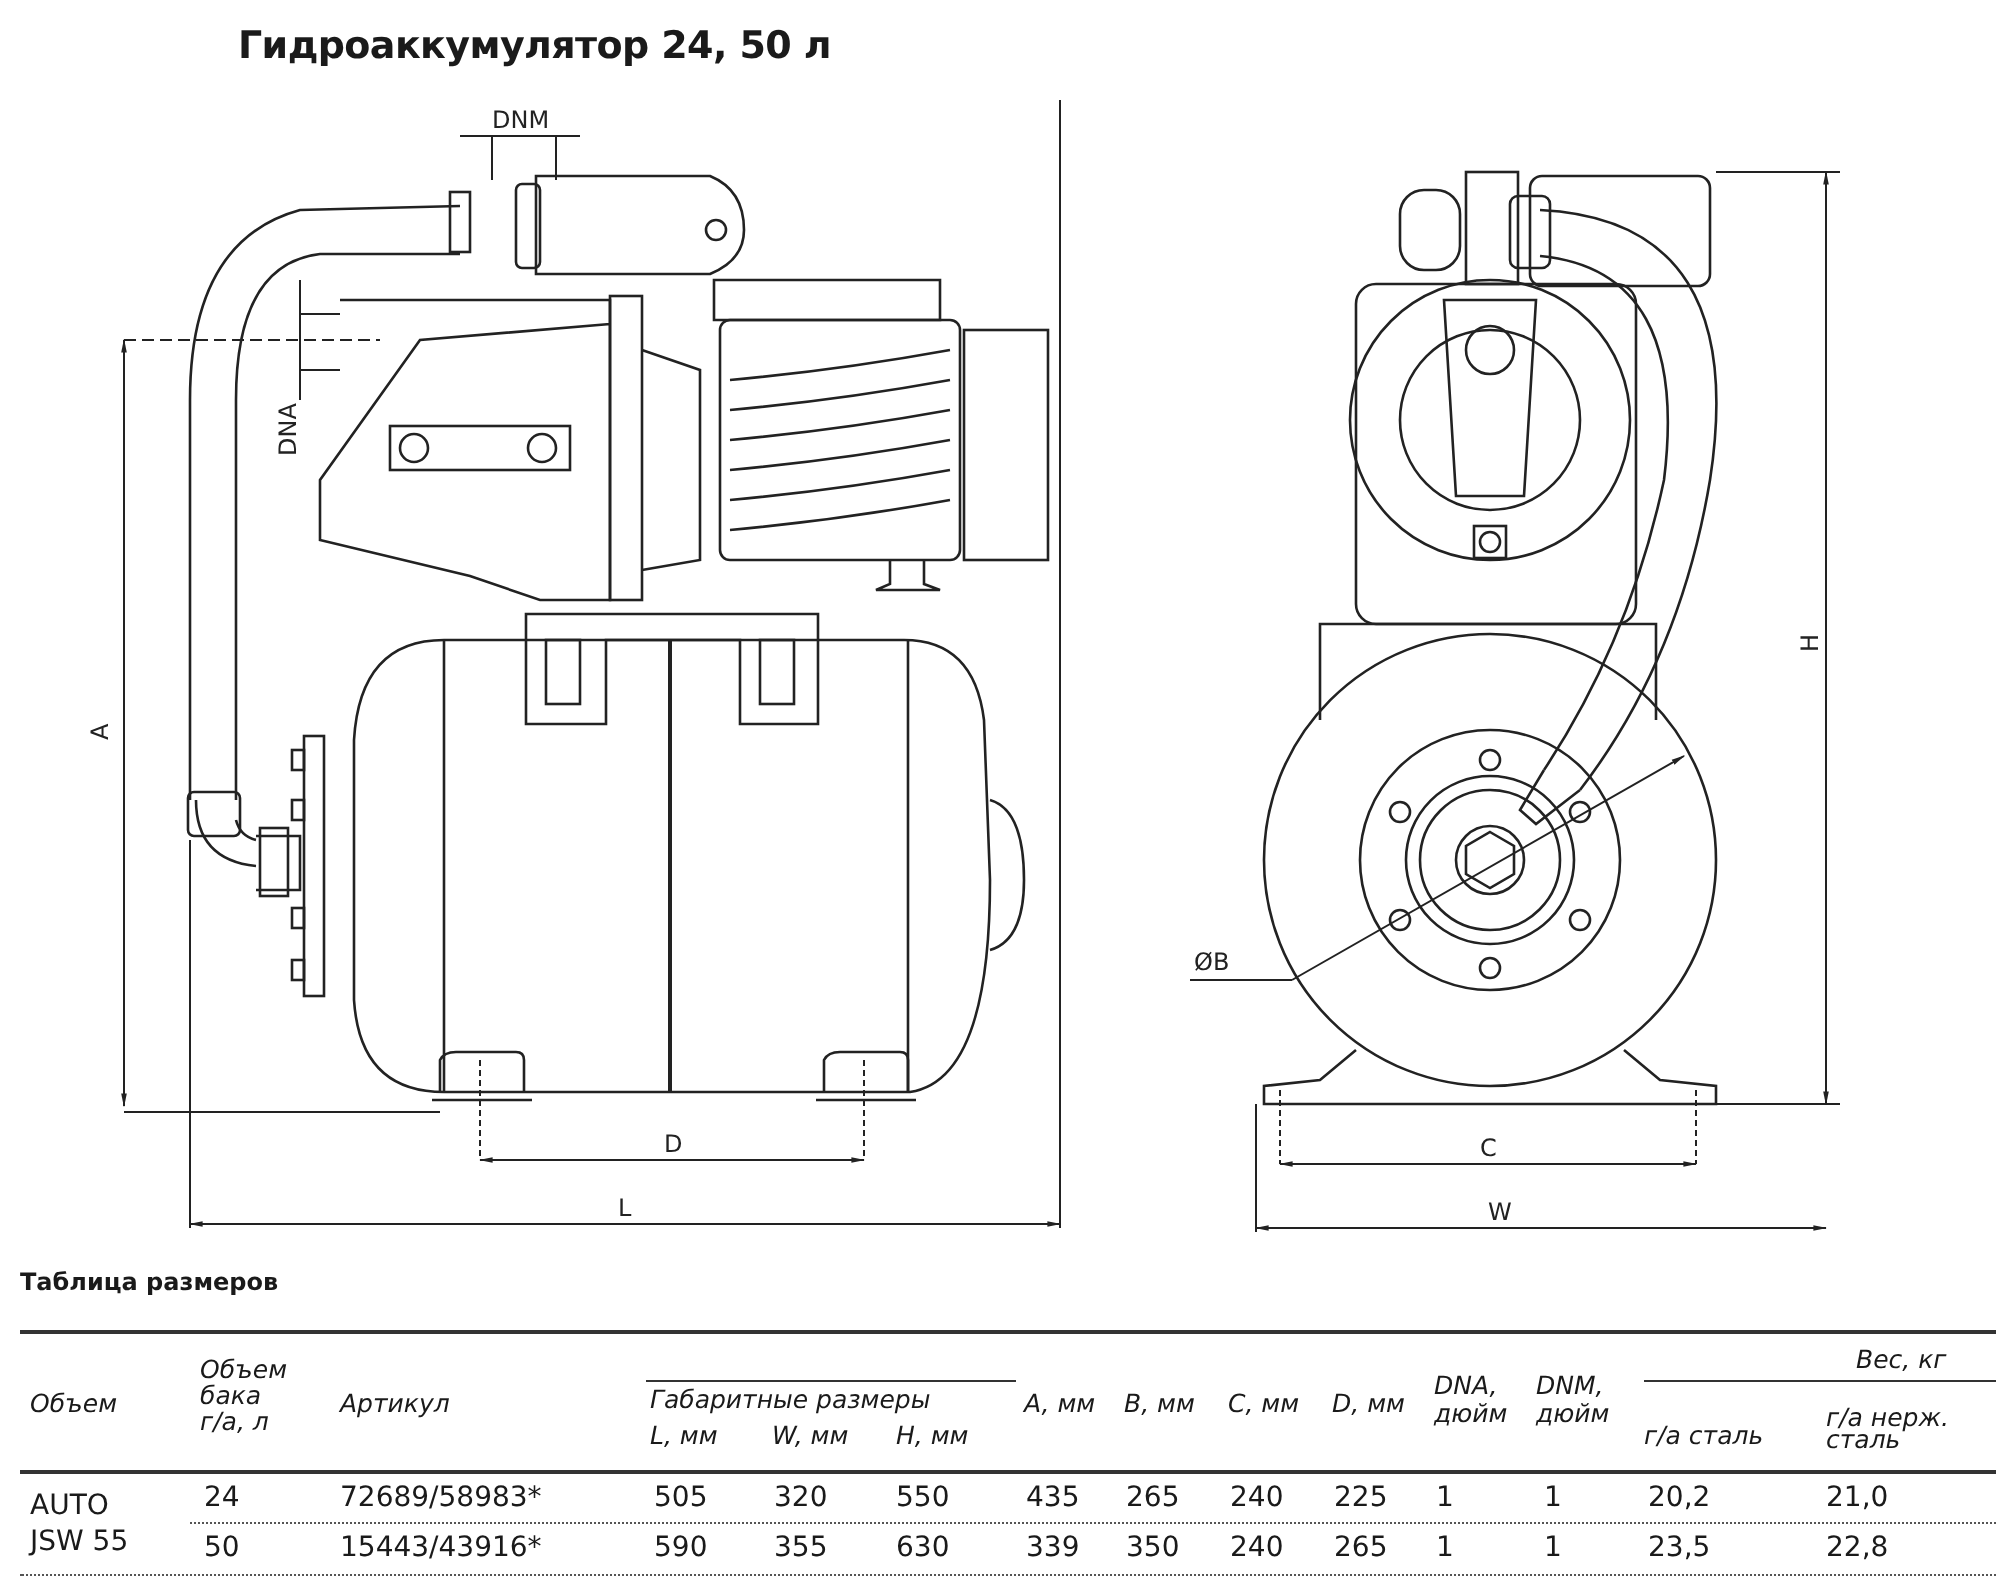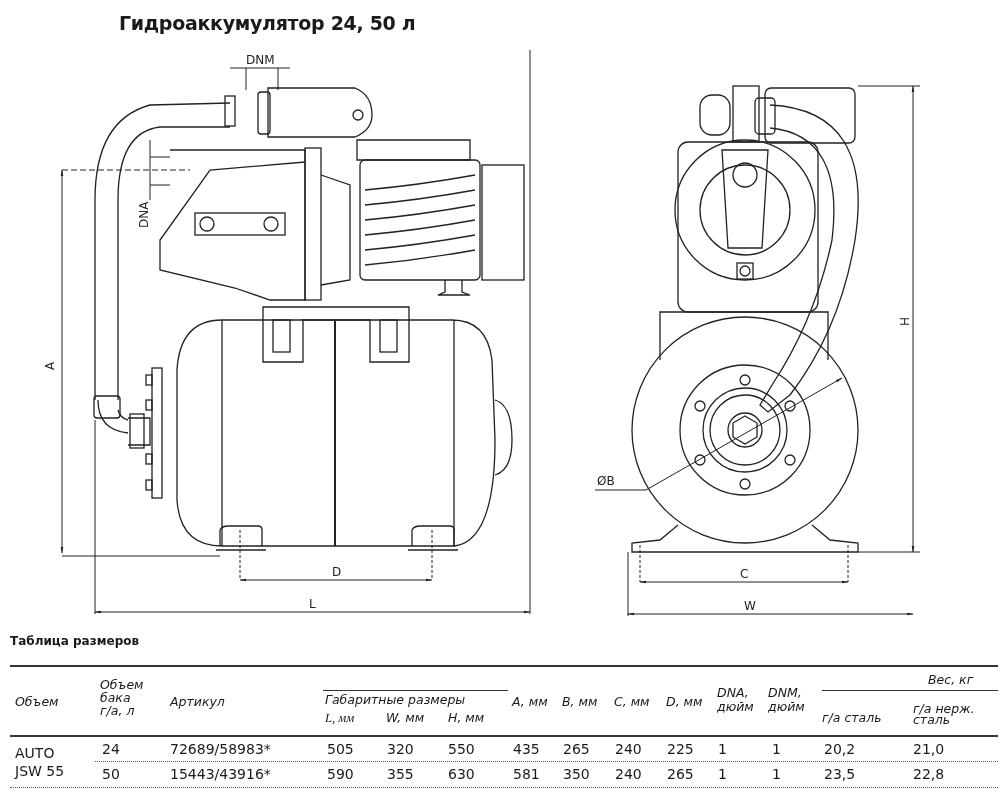--- a/index.html
+++ b/index.html
@@ -178,21 +178,21 @@
   <div class="hl" style="left:0;top:70px;width:988px;height:2px;"></div>
   <div class="dl" style="left:85px;top:96px;width:903px;"></div>
   <div class="dl" style="left:0;top:122px;width:988px;"></div>
 
   <div class="cell h" style="left:5px;top:31px;">Объем</div>
   <div class="cell h" style="left:90px;top:14px;">Объем</div>
   <div class="cell h" style="left:90px;top:27px;">бака</div>
   <div class="cell h" style="left:90px;top:40px;">г/а, л</div>
   <div class="cell h" style="left:160px;top:31px;">Артикул</div>
   <div class="cell h" style="left:315px;top:9px;margin-top:20px;">Габаритные размеры</div>
-  <div class="cell h" style="left:315px;top:47px;font-family:Liberation Serif, serif;">L, мм</div>
+  <div class="cell h" style="left:315px;top:47px;">L, мм</div>
   <div class="cell h" style="left:376px;top:47px;">W, мм</div>
   <div class="cell h" style="left:438px;top:47px;">H, мм</div>
   <div class="cell h" style="left:502px;top:31px;">A, мм</div>
   <div class="cell h" style="left:552px;top:31px;">B, мм</div>
   <div class="cell h" style="left:604px;top:31px;">C, мм</div>
   <div class="cell h" style="left:656px;top:31px;">D, мм</div>
   <div class="cell h" style="left:707px;top:22px;">DNA,</div>
   <div class="cell h" style="left:707px;top:36px;">дюйм</div>
   <div class="cell h" style="left:758px;top:22px;">DNM,</div>
   <div class="cell h" style="left:758px;top:36px;">дюйм</div>
@@ -219,21 +219,21 @@
     <div class="cell v" style="left:814px;top:76px;">20,2</div>
     <div class="cell v" style="left:903px;top:76px;">21,0</div>
   </div>
 
   <div>
     <div class="cell v" style="left:92px;top:101px;">50</div>
     <div class="cell v" style="left:160px;top:101px;">15443/43916*</div>
     <div class="cell v" style="left:317px;top:101px;">590</div>
     <div class="cell v" style="left:377px;top:101px;">355</div>
     <div class="cell v" style="left:438px;top:101px;">630</div>
-    <div class="cell v" style="left:503px;top:101px;">581</div>
+    <div class="cell v" style="left:503px;top:101px;">339</div>
     <div class="cell v" style="left:553px;top:101px;">350</div>
     <div class="cell v" style="left:605px;top:101px;">240</div>
     <div class="cell v" style="left:657px;top:101px;">265</div>
     <div class="cell v" style="left:708px;top:101px;">1</div>
     <div class="cell v" style="left:762px;top:101px;">1</div>
     <div class="cell v" style="left:814px;top:101px;">23,5</div>
     <div class="cell v" style="left:903px;top:101px;">22,8</div>
   </div>
 </div>
 

